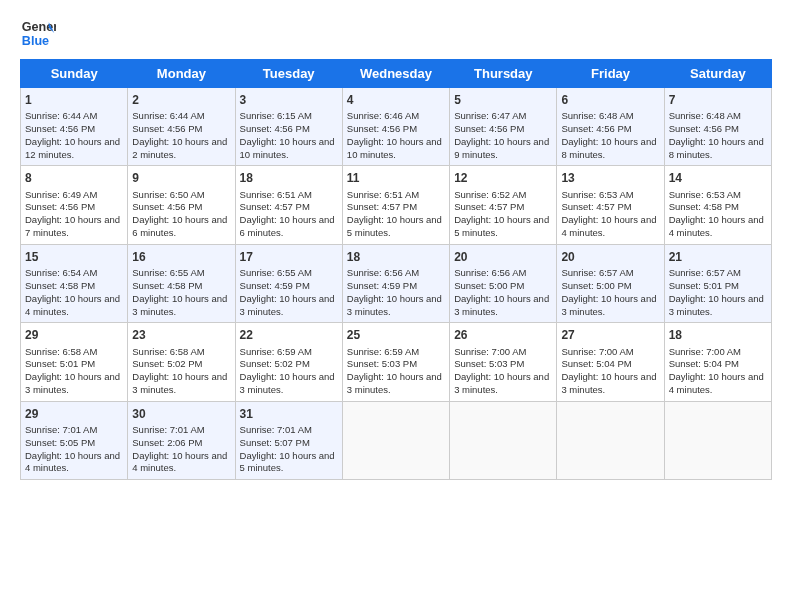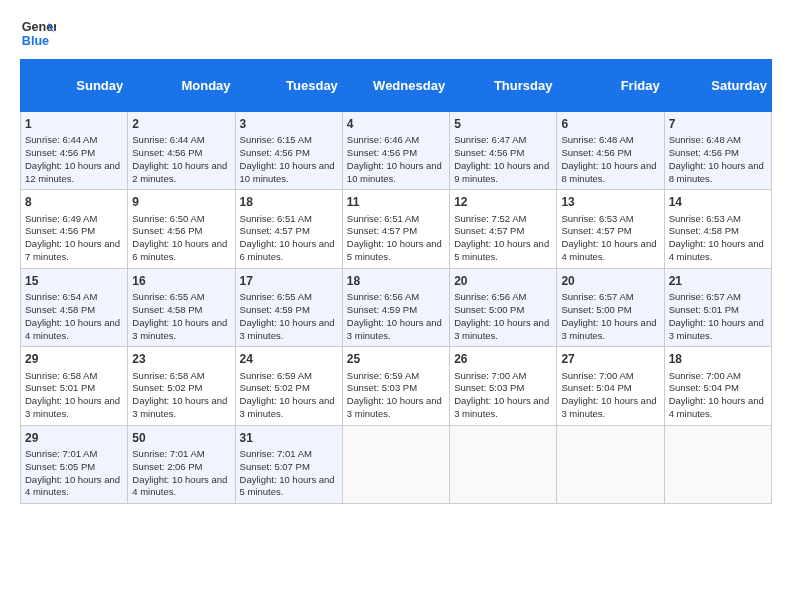--- a/index.html
+++ b/index.html
@@ -44,24 +44,24 @@
     table {
       width: 100%;
       border-collapse: collapse;
       table-layout: fixed;
     }
     thead tr {
       background-color: #1a73e8;
       color: white;
     }
     thead th {
-      padding: 18px 4px;
+      padding: 6px 4px;
       font-size: 13px;
       font-weight: bold;
-      text-align: right;
+      text-align: center;
       border: 1px solid #1a73e8;
     }
     tbody tr {
       vertical-align: top;
     }
     tbody tr:nth-child(odd) {
       background-color: #f0f4ff;
     }
     tbody tr:nth-child(even) {
       background-color: #ffffff;
@@ -122,45 +122,45 @@
           <td><span class="day-num">4</span><span>Sunrise: 6:46 AM</span><br><span>Sunset: 4:56 PM</span><br><span>Daylight: 10 hours and 10 minutes.</span></td>
           <td><span class="day-num">5</span><span>Sunrise: 6:47 AM</span><br><span>Sunset: 4:56 PM</span><br><span>Daylight: 10 hours and 9 minutes.</span></td>
           <td><span class="day-num">6</span><span>Sunrise: 6:48 AM</span><br><span>Sunset: 4:56 PM</span><br><span>Daylight: 10 hours and 8 minutes.</span></td>
           <td><span class="day-num">7</span><span>Sunrise: 6:48 AM</span><br><span>Sunset: 4:56 PM</span><br><span>Daylight: 10 hours and 8 minutes.</span></td>
         </tr>
         <tr>
           <td><span class="day-num">8</span><span>Sunrise: 6:49 AM</span><br><span>Sunset: 4:56 PM</span><br><span>Daylight: 10 hours and 7 minutes.</span></td>
           <td><span class="day-num">9</span><span>Sunrise: 6:50 AM</span><br><span>Sunset: 4:56 PM</span><br><span>Daylight: 10 hours and 6 minutes.</span></td>
           <td><span class="day-num">18</span><span>Sunrise: 6:51 AM</span><br><span>Sunset: 4:57 PM</span><br><span>Daylight: 10 hours and 6 minutes.</span></td>
           <td><span class="day-num">11</span><span>Sunrise: 6:51 AM</span><br><span>Sunset: 4:57 PM</span><br><span>Daylight: 10 hours and 5 minutes.</span></td>
-          <td><span class="day-num">12</span><span>Sunrise: 7:52 AM</span><br><span>Sunset: 4:57 PM</span><br><span>Daylight: 10 hours and 5 minutes.</span></td>
+          <td><span class="day-num">12</span><span>Sunrise: 6:52 AM</span><br><span>Sunset: 4:57 PM</span><br><span>Daylight: 10 hours and 5 minutes.</span></td>
           <td><span class="day-num">13</span><span>Sunrise: 6:53 AM</span><br><span>Sunset: 4:57 PM</span><br><span>Daylight: 10 hours and 4 minutes.</span></td>
           <td><span class="day-num">14</span><span>Sunrise: 6:53 AM</span><br><span>Sunset: 4:58 PM</span><br><span>Daylight: 10 hours and 4 minutes.</span></td>
         </tr>
         <tr>
           <td><span class="day-num">15</span><span>Sunrise: 6:54 AM</span><br><span>Sunset: 4:58 PM</span><br><span>Daylight: 10 hours and 4 minutes.</span></td>
           <td><span class="day-num">16</span><span>Sunrise: 6:55 AM</span><br><span>Sunset: 4:58 PM</span><br><span>Daylight: 10 hours and 3 minutes.</span></td>
           <td><span class="day-num">17</span><span>Sunrise: 6:55 AM</span><br><span>Sunset: 4:59 PM</span><br><span>Daylight: 10 hours and 3 minutes.</span></td>
           <td><span class="day-num">18</span><span>Sunrise: 6:56 AM</span><br><span>Sunset: 4:59 PM</span><br><span>Daylight: 10 hours and 3 minutes.</span></td>
           <td><span class="day-num">20</span><span>Sunrise: 6:56 AM</span><br><span>Sunset: 5:00 PM</span><br><span>Daylight: 10 hours and 3 minutes.</span></td>
           <td><span class="day-num">20</span><span>Sunrise: 6:57 AM</span><br><span>Sunset: 5:00 PM</span><br><span>Daylight: 10 hours and 3 minutes.</span></td>
           <td><span class="day-num">21</span><span>Sunrise: 6:57 AM</span><br><span>Sunset: 5:01 PM</span><br><span>Daylight: 10 hours and 3 minutes.</span></td>
         </tr>
         <tr>
           <td><span class="day-num">29</span><span>Sunrise: 6:58 AM</span><br><span>Sunset: 5:01 PM</span><br><span>Daylight: 10 hours and 3 minutes.</span></td>
           <td><span class="day-num">23</span><span>Sunrise: 6:58 AM</span><br><span>Sunset: 5:02 PM</span><br><span>Daylight: 10 hours and 3 minutes.</span></td>
-          <td><span class="day-num">24</span><span>Sunrise: 6:59 AM</span><br><span>Sunset: 5:02 PM</span><br><span>Daylight: 10 hours and 3 minutes.</span></td>
+          <td><span class="day-num">22</span><span>Sunrise: 6:59 AM</span><br><span>Sunset: 5:02 PM</span><br><span>Daylight: 10 hours and 3 minutes.</span></td>
           <td><span class="day-num">25</span><span>Sunrise: 6:59 AM</span><br><span>Sunset: 5:03 PM</span><br><span>Daylight: 10 hours and 3 minutes.</span></td>
           <td><span class="day-num">26</span><span>Sunrise: 7:00 AM</span><br><span>Sunset: 5:03 PM</span><br><span>Daylight: 10 hours and 3 minutes.</span></td>
           <td><span class="day-num">27</span><span>Sunrise: 7:00 AM</span><br><span>Sunset: 5:04 PM</span><br><span>Daylight: 10 hours and 3 minutes.</span></td>
           <td><span class="day-num">18</span><span>Sunrise: 7:00 AM</span><br><span>Sunset: 5:04 PM</span><br><span>Daylight: 10 hours and 4 minutes.</span></td>
         </tr>
         <tr>
           <td><span class="day-num">29</span><span>Sunrise: 7:01 AM</span><br><span>Sunset: 5:05 PM</span><br><span>Daylight: 10 hours and 4 minutes.</span></td>
-          <td><span class="day-num">50</span><span>Sunrise: 7:01 AM</span><br><span>Sunset: 2:06 PM</span><br><span>Daylight: 10 hours and 4 minutes.</span></td>
+          <td><span class="day-num">30</span><span>Sunrise: 7:01 AM</span><br><span>Sunset: 2:06 PM</span><br><span>Daylight: 10 hours and 4 minutes.</span></td>
           <td><span class="day-num">31</span><span>Sunrise: 7:01 AM</span><br><span>Sunset: 5:07 PM</span><br><span>Daylight: 10 hours and 5 minutes.</span></td>
           <td class="empty-cell"></td>
           <td class="empty-cell"></td>
           <td class="empty-cell"></td>
           <td class="empty-cell"></td>
         </tr>
       </tbody>
   </table>
 </div>
 

